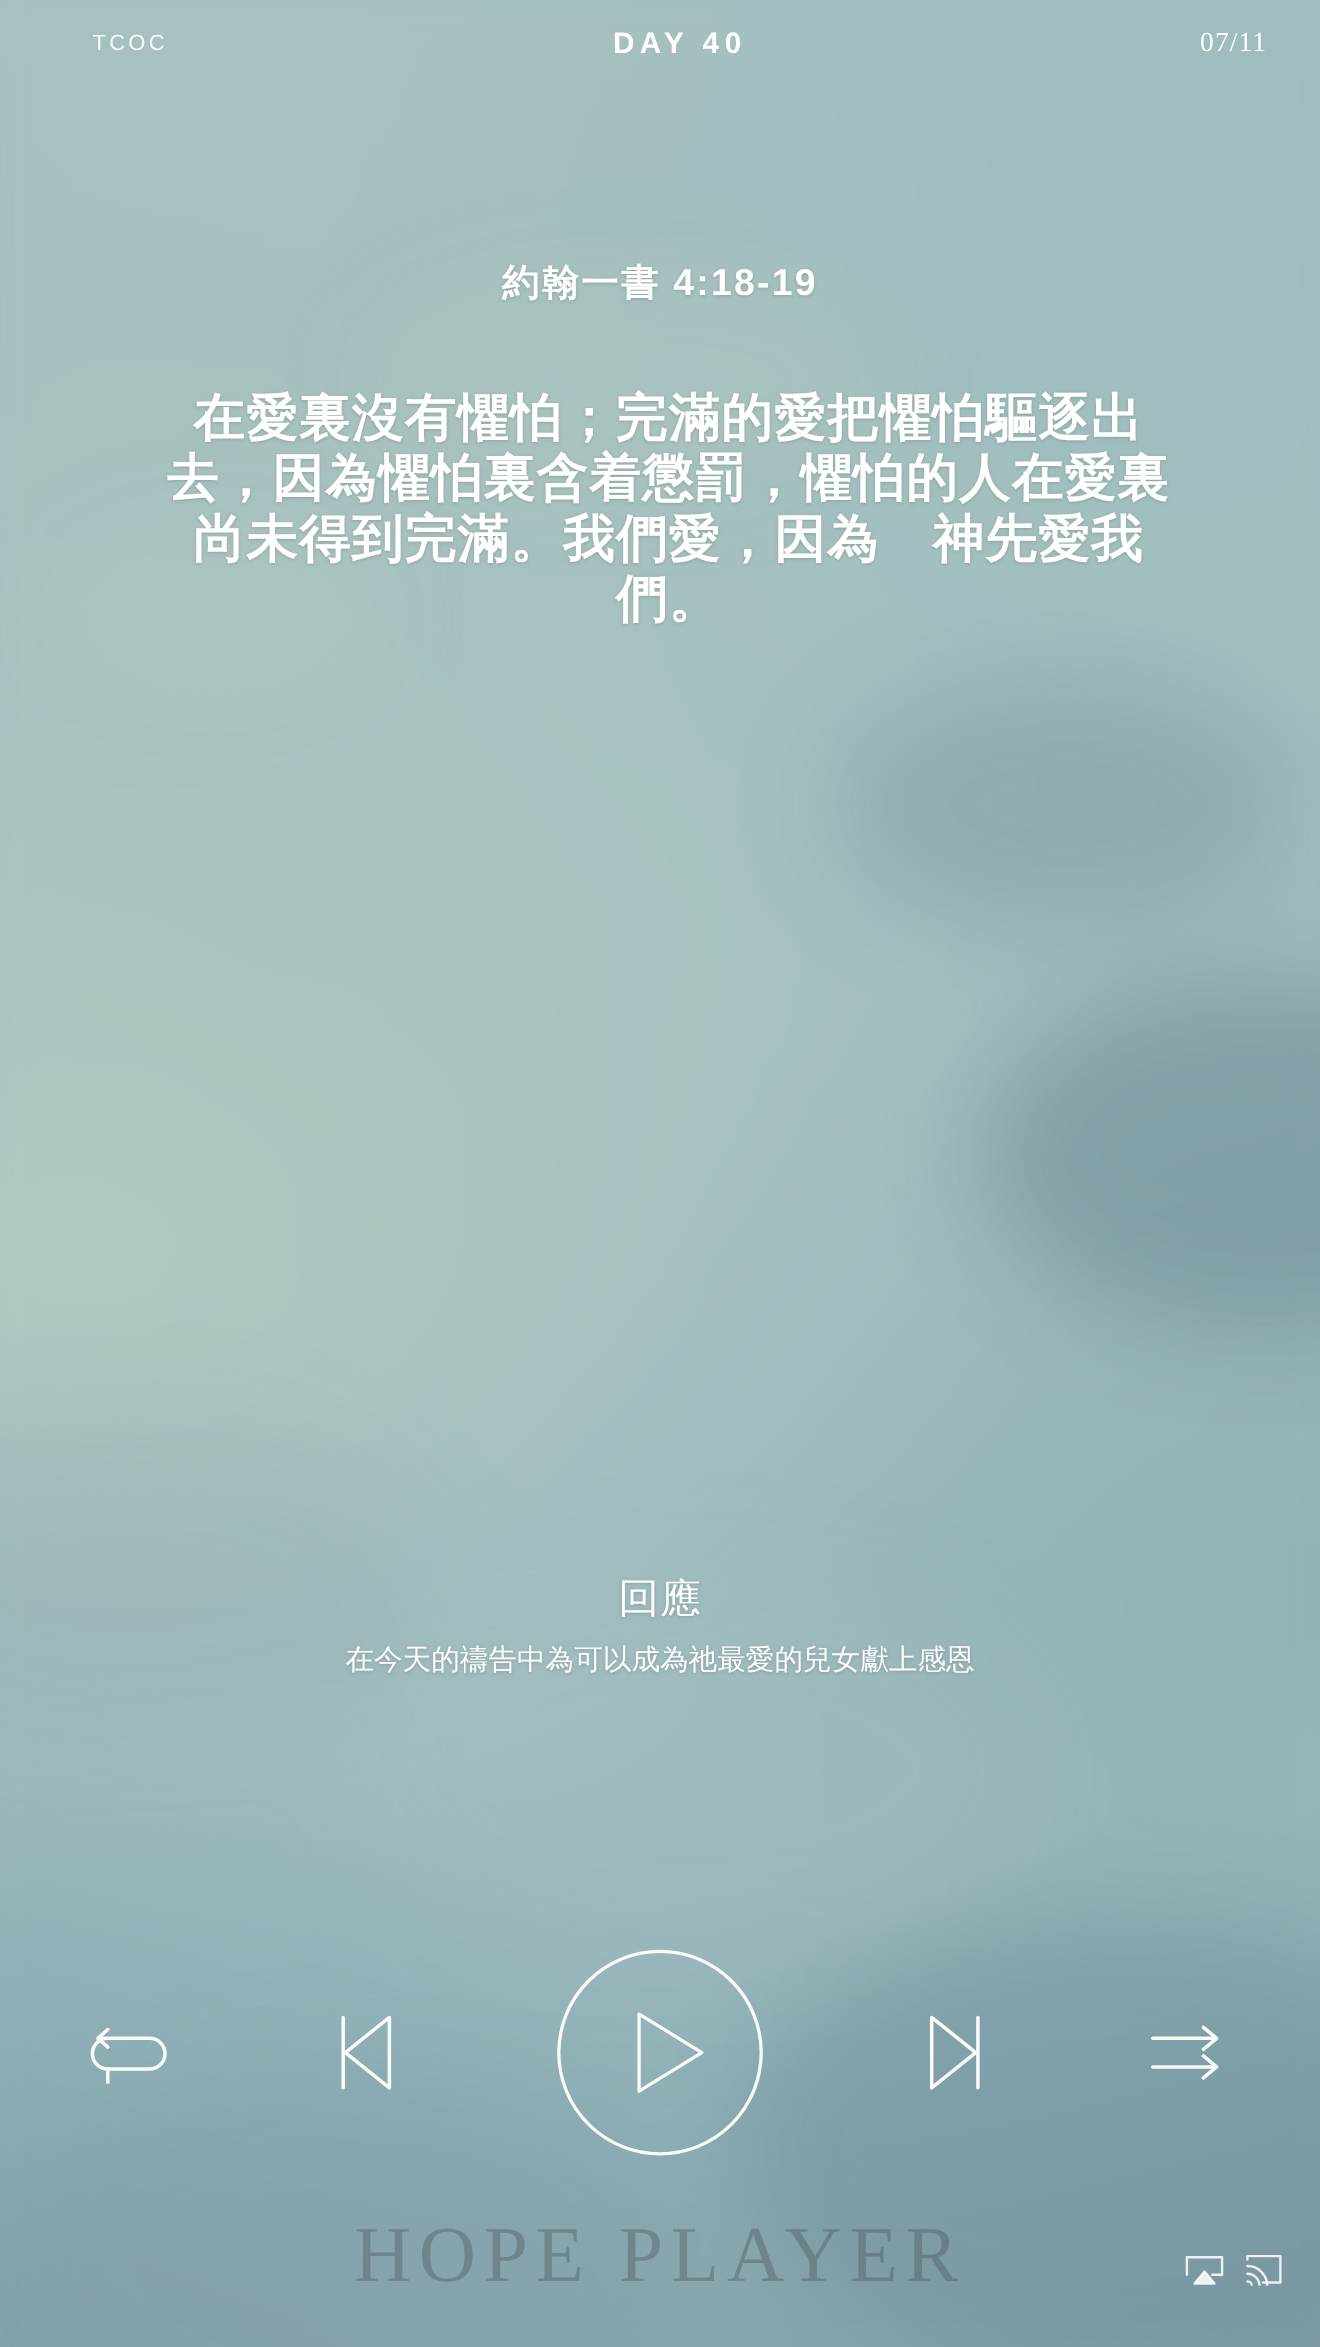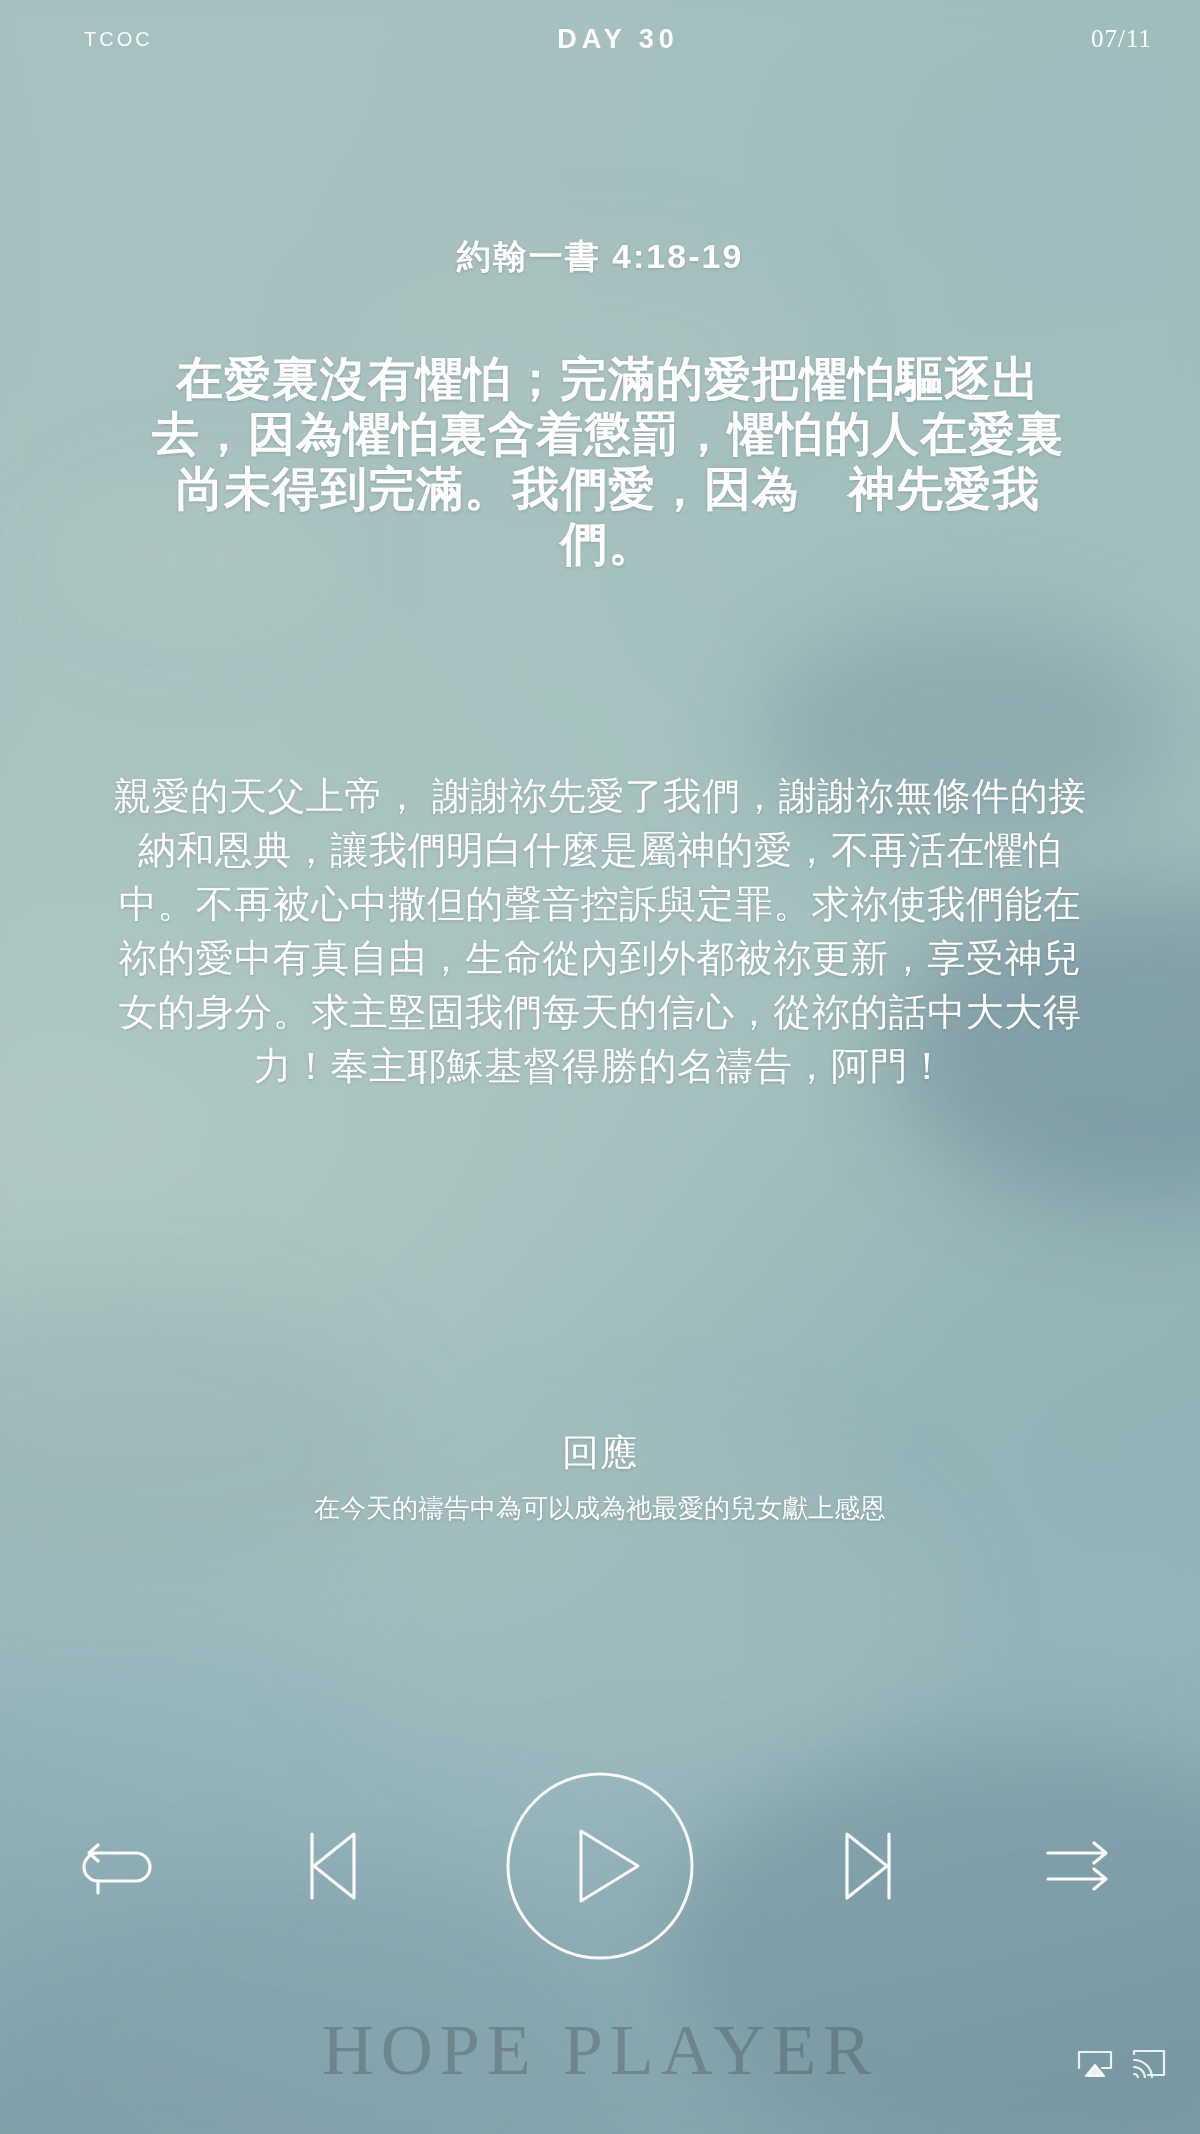--- a/index.html
+++ b/index.html
@@ -197,28 +197,27 @@
   <div class="blob b1"></div>
   <div class="blob b2"></div>
   <div class="blob b3"></div>
   <div class="blob b4"></div>
   <div class="blob b5"></div>
   <div class="blob b6"></div>
 </div>
 
 <div class="topbar">
   <div class="brand">TCOC</div>
-  <div class="day">DAY 30</div>
+  <div class="day">DAY 40</div>
   <div class="date">07/11</div>
 </div>
 
 <div class="content">
   <div class="verse-ref">約翰一書 4:18-19</div>
   <div class="verse-body">在愛裏沒有懼怕；完滿的愛把懼怕驅逐出去，因為懼怕裏含着懲罰，懼怕的人在愛裏尚未得到完滿。我們愛，因為　神先愛我們。</div>
-  <div class="prayer">親愛的天父上帝， 謝謝祢先愛了我們，謝謝祢無條件的接納和恩典，讓我們明白什麼是屬神的愛，不再活在懼怕中。不再被心中撒但的聲音控訴與定罪。求祢使我們能在祢的愛中有真自由，生命從內到外都被祢更新，享受神兒女的身分。求主堅固我們每天的信心，從祢的話中大大得力！奉主耶穌基督得勝的名禱告，阿門！</div>
   <div class="response-title">回應</div>
   <div class="response-body">在今天的禱告中為可以成為祂最愛的兒女獻上感恩</div>
 </div>
 
 <div class="controls">
 
   <div class="ctrl">
     <svg width="78" height="62" viewBox="0 0 78 62" fill="none" stroke="#ffffff" stroke-width="3.2" stroke-linecap="round" stroke-linejoin="round">
       <path d="M14 18 H58 a14 14 0 0 1 14 14 v0 a14 14 0 0 1 -14 14 H20 a14 14 0 0 1 -14 -14 v0 a14 14 0 0 1 14 -14 Z"></path>
       <path d="M20 46 L20 58"></path>

